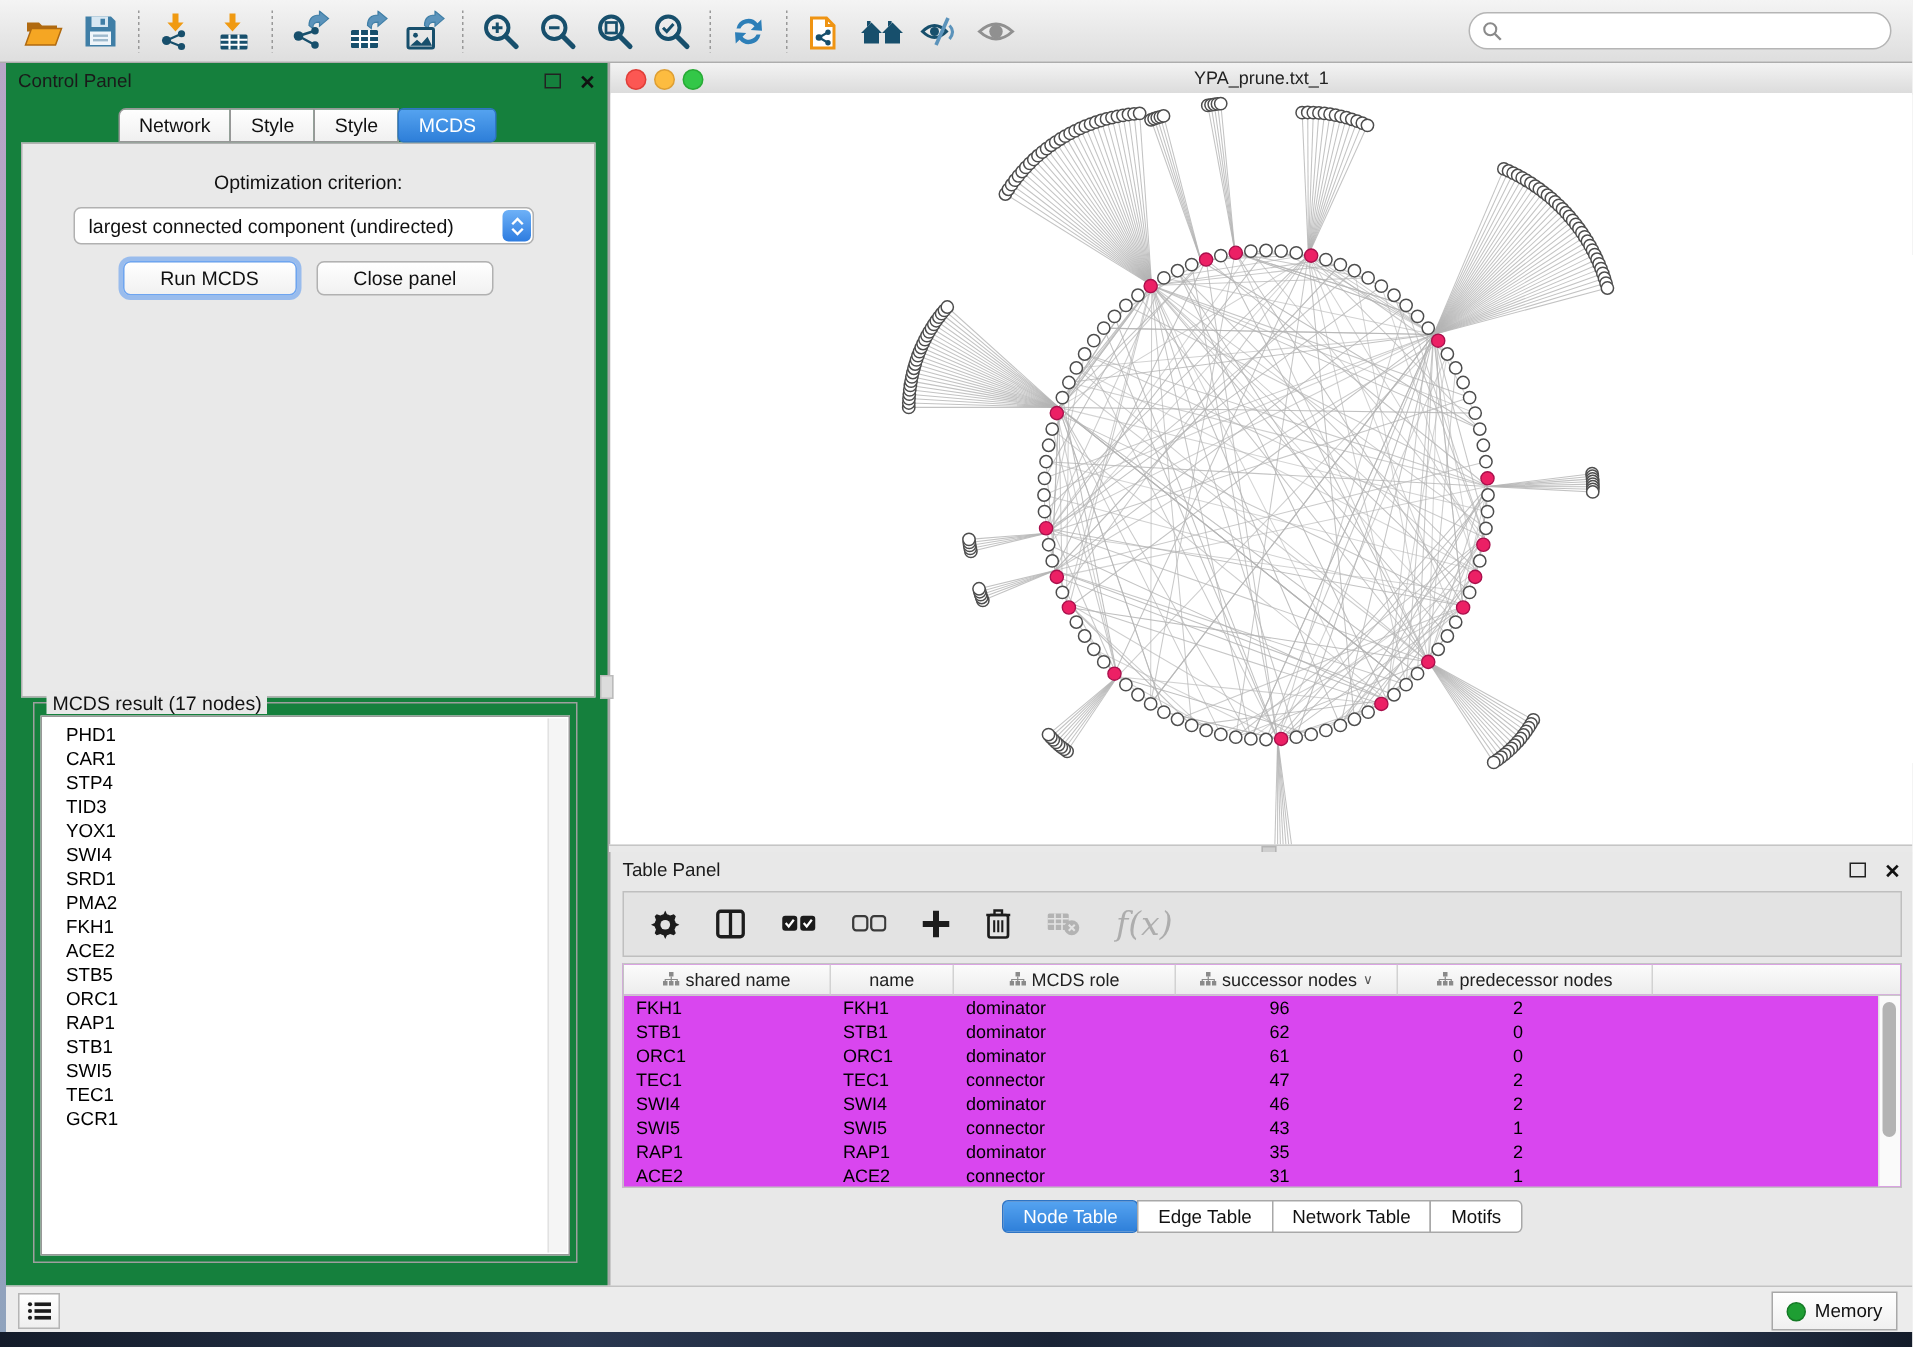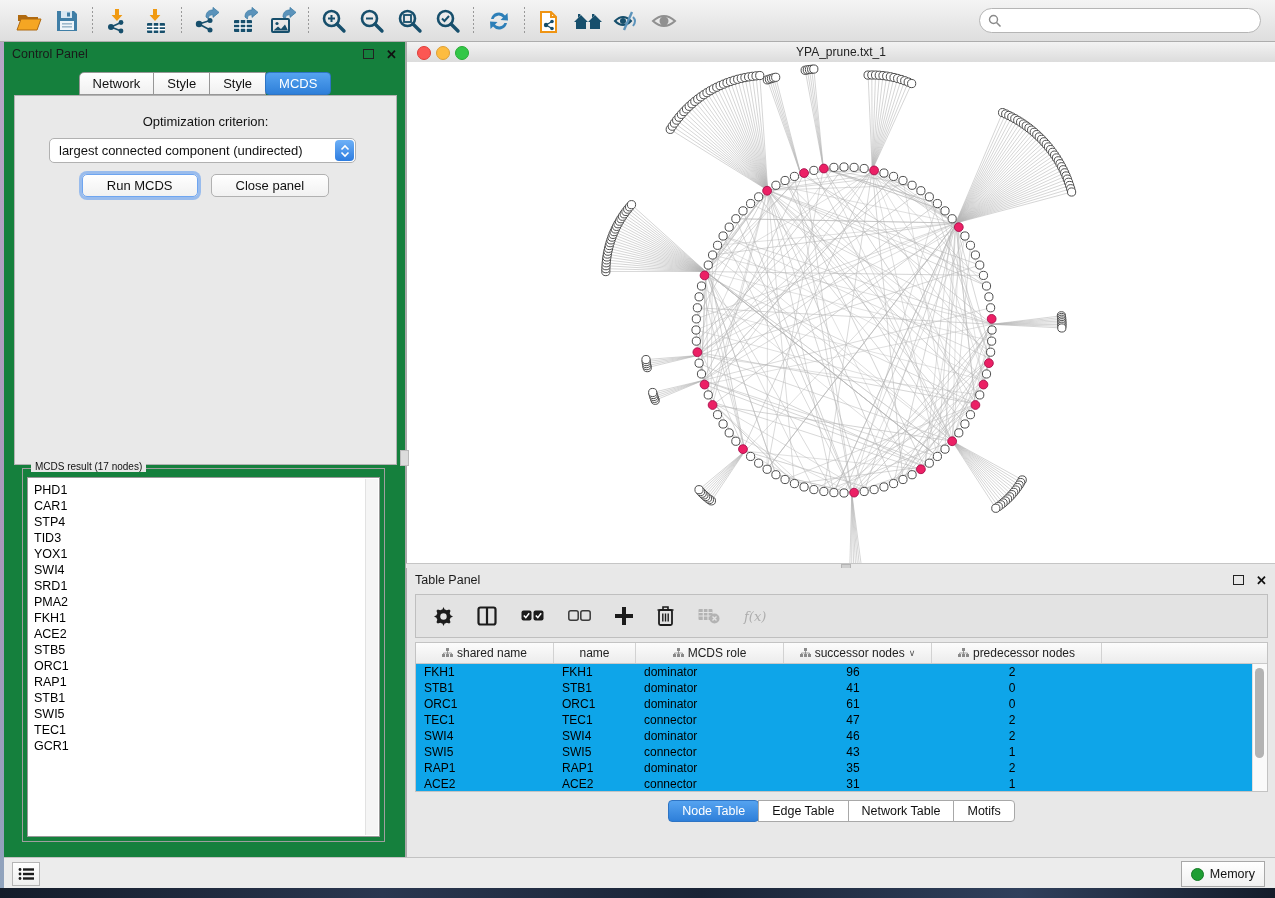--- a/index.html
+++ b/index.html
@@ -42,25 +42,25 @@
     border:1px solid #b1b1b1;border-radius:5px;font-size:13px;color:#111;display:flex;align-items:center;
     padding-left:9px;cursor:pointer;}
   #opt-stepper{position:absolute;right:1px;top:1px;bottom:1px;width:19px;border-radius:4px;
     background:linear-gradient(#6eb1f7,#2d7ce0);display:flex;flex-direction:column;align-items:center;justify-content:center;color:#fff;}
   #opt-stepper svg{display:block;}
   .btn{background:linear-gradient(#ffffff,#f1f1f1);border:1px solid #b1b1b1;border-radius:5px;
     font-size:13px;color:#111;padding:3px 24px;cursor:pointer;font-family:"Liberation Sans",sans-serif;}
   #btn-row{position:absolute;left:0;right:0;top:78px;display:flex;justify-content:center;gap:13px;}
   .focus-ring{box-shadow:0 0 0 3px rgba(110,165,240,.65);border-color:#6ea5f0;}
   #mcds-group{position:absolute;left:18px;right:20px;top:426px;bottom:16px;border:1px solid #9f9f9f;}
-  #mcds-legend{position:absolute;top:-8px;left:8px;background:#e8e8e8;padding:0 4px;font-size:10px;color:#111;}
+  #mcds-legend{position:absolute;top:-8px;left:8px;background:#e8e8e8;padding:0 4px;font-size:13px;color:#111;}
   #mcds-list{position:absolute;left:4px;right:4px;top:8px;bottom:4px;background:#fff;border:1px solid #989898;
     overflow:hidden;}
   #mcds-scroll{position:absolute;top:1px;bottom:1px;right:1px;width:12px;background:#f5f5f5;border-left:1px solid #e2e2e2;}
-  .mcds-item{font-size:12.5px;color:#000;line-height:16px;padding-left:6px;}
+  .mcds-item{font-size:12.5px;color:#000;line-height:16px;padding-left:16px;}
 
   
   #net-window{position:absolute;left:406px;top:42px;right:0;height:607px;background:#fff;
     border-left:1px solid #a9a9a9;box-sizing:border-box;}
   #net-titlebar{height:20px;background:linear-gradient(#f3f3f3,#dcdcdc);border-bottom:1px solid #b3b3b3;
     position:relative;display:flex;align-items:center;justify-content:center;font-size:12px;color:#222;}
   .tl{position:absolute;top:4px;width:12px;height:12px;border-radius:50%;cursor:pointer;}
   #tl-red{left:10px;background:#fc5753;border:0.5px solid #df3e38;}
   #tl-yellow{left:29px;background:#fdbc40;border:0.5px solid #de9f34;}
   #tl-green{left:48px;background:#33c748;border:0.5px solid #27aa35;}
@@ -71,22 +71,22 @@
   #hsplit .grip{position:absolute;left:50%;top:0;width:8px;height:5px;background:#cfcfcf;border:1px solid #b5b5b5;}
   #vsplit-grip{position:absolute;left:400px;top:450px;width:7px;height:14px;background:#dcdcdc;border:1px solid #bbb;cursor:col-resize;}
 
   
   #table-panel{position:absolute;left:406px;top:568px;right:0;height:292px;background:#e8e8e8;
     border-left:1px solid #a9a9a9;box-sizing:border-box;}
   #tp-toolbar{position:absolute;left:8px;right:7px;top:26px;height:44px;background:#e3e3e3;
     border:1px solid #bfbfbf;display:flex;align-items:center;padding-left:18px;gap:24px;box-sizing:border-box;}
   .tp-icon{display:flex;align-items:center;justify-content:center;cursor:pointer;}
   .tp-icon.disabled{cursor:default;}
-  .fx{font-family:"DejaVu Serif",serif;font-style:italic;font-size:13px;color:#adadad;}
-  #tp-table{position:absolute;left:8px;right:7px;top:74px;bottom:68px;background:#0ea5e9;border:1px solid #c3c3c3;overflow:hidden;}
+  .fx{font-family:"DejaVu Serif",serif;font-style:italic;font-size:22px;color:#adadad;}
+  #tp-table{position:absolute;left:8px;right:7px;top:74px;bottom:68px;background:#d946ef;border:1px solid #c3c3c3;overflow:hidden;}
   #tp-header{display:flex;height:20px;background:linear-gradient(#fcfcfc,#ececec);border-bottom:1px solid #c9c9c9;}
   .th{display:flex;align-items:center;justify-content:center;gap:4px;font-size:12px;color:#222;
     border-right:1px solid #d2d2d2;box-sizing:border-box;cursor:pointer;}
   .c0{width:138px;} .c1{width:82px;} .c2{width:148px;} .c3{width:148px;} .c4{width:170px;}
   .sort-arrow{font-size:9px;color:#555;}
   .tr{display:flex;height:16px;align-items:center;}
   .td{font-size:12px;color:#000;box-sizing:border-box;}
   .td.t{padding-left:8px;text-align:left;}
   .td.n{padding-right:10px;text-align:center;}
   #tp-scroll{position:absolute;top:21px;right:0;bottom:0;width:14px;background:#fafafa;border-left:1px solid #e0e0e0;}
@@ -1068,21 +1068,21 @@
             <div class="td t c0">FKH1</div>
             <div class="td t c1">FKH1</div>
             <div class="td t c2">dominator</div>
             <div class="td n c3">96</div>
             <div class="td n c4">2</div>
           </div>
           <div class="tr">
             <div class="td t c0">STB1</div>
             <div class="td t c1">STB1</div>
             <div class="td t c2">dominator</div>
-            <div class="td n c3">41</div>
+            <div class="td n c3">62</div>
             <div class="td n c4">0</div>
           </div>
           <div class="tr">
             <div class="td t c0">ORC1</div>
             <div class="td t c1">ORC1</div>
             <div class="td t c2">dominator</div>
             <div class="td n c3">61</div>
             <div class="td n c4">0</div>
           </div>
           <div class="tr">

